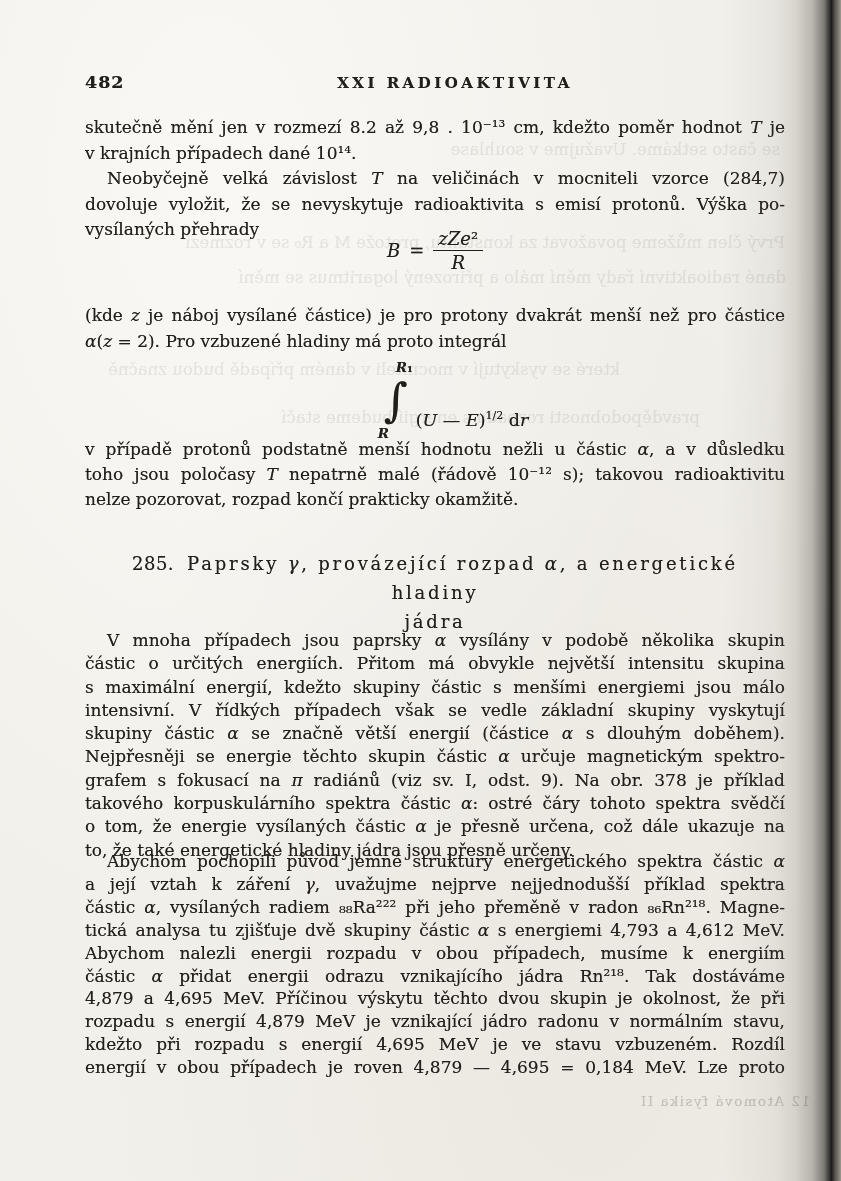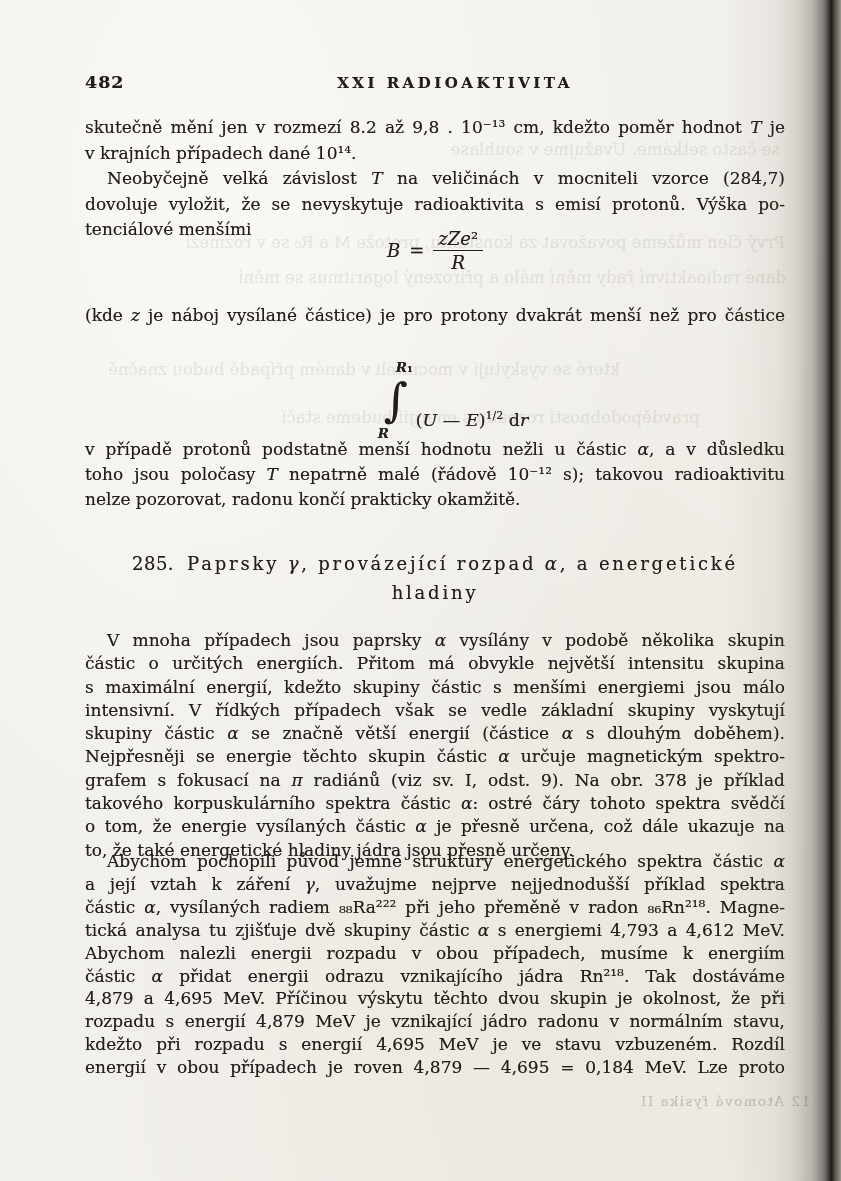--- a/index.html
+++ b/index.html
@@ -85,54 +85,58 @@
   <div id="page-number">482</div>
   <div id="running-head">XXI RADIOAKTIVITA</div>
 
   <div class="para" id="paraA">
       <div class="line">skutečně mění jen v rozmezí 8.2 až 9,8 . 10⁻¹³ cm, kdežto poměr hodnot <i>T</i> je</div>
       <div class="line final">v krajních případech dané 10¹⁴.</div>
     </div>
   <div class="para" id="paraB">
       <div class="line">Neobyčejně velká závislost <i>T</i> na veličinách v mocniteli vzorce (284,7)</div>
       <div class="line">dovoluje vyložit, že se nevyskytuje radioaktivita s emisí protonů. Výška po-</div>
-      <div class="line final">tenciálové menšími</div>
+      <div class="line final">vysílaných přehrady</div>
     </div>
 
   <div id="formula-b">
     <span class="f-lhs"><i>B</i></span>
     <span class="f-eq">=</span>
     <span class="frac">
       <span class="num"><i>zZe</i>²</span>
       <span class="den"><i>R</i></span>
     </span>
   </div>
 
   <div class="para" id="paraC">
       <div class="line">(kde <i>z</i> je náboj vysílané částice) je pro protony dvakrát menší než pro částice</div>
+      <div class="line final"><i>α</i>(<i>z</i> = 2). Pro vzbuzené hladiny má proto integrál</div>
     </div>
 
   <div id="formula-int">
     <span class="int-block">
       <span class="int-upper"><i>R</i>₁</span>
       <span class="int-sign">∫</span>
       <span class="int-lower"><i>R</i></span>
     </span>
     <span class="int-body">(<i>U</i> — <i>E</i>)<sup>1/2</sup> d<i>r</i></span>
   </div>
 
   <div class="para" id="paraD">
       <div class="line">v případě protonů podstatně menší hodnotu nežli u částic <i>α</i>, a v důsledku</div>
       <div class="line">toho jsou poločasy <i>T</i> nepatrně malé (řádově 10⁻¹² s); takovou radioaktivitu</div>
-      <div class="line final">nelze pozorovat, radonu končí prakticky okamžitě.</div>
+      <div class="line final">nelze pozorovat, rozpad končí prakticky okamžitě.</div>
     </div>
 
   <div id="sect-heading">
     <div class="h-line1">
       <span class="h-num">285.</span><span class="h-text">Paprsky <i>γ</i>, provázející rozpad <i>α</i>, a energetické hladiny</span>
+    </div>
+    <div class="h-line2">
+      <span class="h-text">jádra</span>
     </div>
   </div>
 
   <div class="para" id="paraE">
       <div class="line">V mnoha případech jsou paprsky <i>α</i> vysílány v podobě několika skupin</div>
       <div class="line">částic o určitých energiích. Přitom má obvykle největší intensitu skupina</div>
       <div class="line">s maximální energií, kdežto skupiny částic s menšími energiemi jsou málo</div>
       <div class="line">intensivní. V řídkých případech však se vedle základní skupiny vyskytují</div>
       <div class="line">skupiny částic <i>α</i> se značně větší energií (částice <i>α</i> s dlouhým doběhem).</div>
       <div class="line">Nejpřesněji se energie těchto skupin částic <i>α</i> určuje magnetickým spektro-</div>

